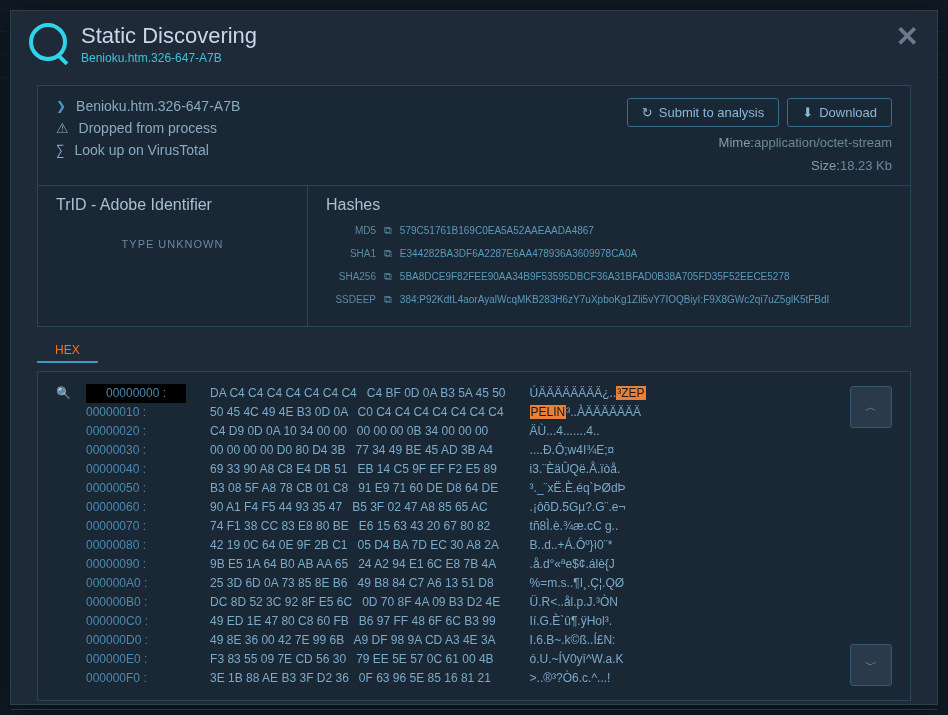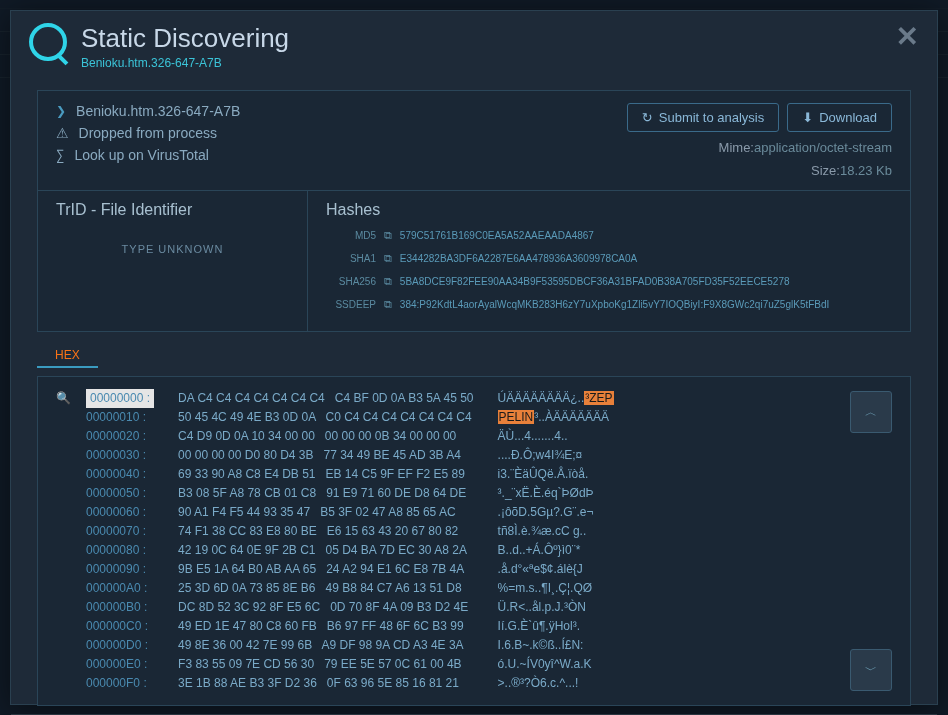--- a/index.html
+++ b/index.html
@@ -8,21 +8,21 @@
 .bg-row{padding:4px 10px;display:flex;gap:10px;border-bottom:1px solid #2a3540}
 .bg-time{color:#4a9bc0;width:90px}
 .bg-path{color:#5a8bb0}
 .bg-size{color:#7a8a9a;margin-left:60px}
 .modal-overlay{position:absolute;inset:0;background:rgba(10,20,30,0.55)}
 .modal{position:absolute;top:10px;left:10px;right:10px;bottom:10px;background:#1e2a38;border:1px solid #2a4050;box-shadow:0 4px 30px rgba(0,0,0,.5);display:flex;flex-direction:column}
 .modal-head{display:flex;align-items:flex-start;padding:12px 18px;gap:14px}
 .logo{width:38px;height:38px;border:4px solid #2fd4e8;border-radius:50%;position:relative;flex-shrink:0}
 .logo::after{content:'';position:absolute;width:14px;height:4px;background:#2fd4e8;bottom:-4px;right:-6px;transform:rotate(45deg)}
 .title-block{flex:1}
-.title{font-size:26px;color:#c8d8e8;font-weight:300}
+.title{font-size:22px;color:#c8d8e8;font-weight:300}
 .subtitle{font-size:12px;color:#3bc4d8;margin-top:2px}
 .close-x{font-size:28px;color:#6a7a8a;cursor:pointer;font-weight:bold;line-height:1}
 .panel{margin:8px 26px;border:1px solid #2a4558;background:#1a2735}
 .info-top{display:flex;padding:12px 18px;justify-content:space-between;align-items:flex-start}
 .info-left{display:flex;flex-direction:column;gap:6px}
 .info-line{display:flex;align-items:center;gap:10px;font-size:14px;color:#8aaac0;cursor:pointer}
 .chev{color:#4a9bc0;font-size:12px}
 .warn-ico{color:#8aaac0}
 .vt-ico{font-family:monospace;color:#8aaac0}
 .info-right{display:flex;flex-direction:column;align-items:flex-end;gap:8px}
@@ -39,21 +39,21 @@
 .hash-row{display:flex;gap:8px;font-size:10px;font-family:'Consolas',monospace;color:#6a9ab0;margin:10px 0;align-items:center}
 .hash-lbl{width:50px;text-align:right;color:#5a8aa0}
 .copy-ico{color:#5a8aa0;cursor:pointer;font-size:11px}
 .hash-val{color:#5a9ab8}
 .hex-tab{margin:4px 26px 0;display:flex}
 .hex-tab-btn{padding:4px 18px;color:#f97316;font-size:12px;border-bottom:2px solid #3a9bc0;cursor:pointer}
 .hex-panel{margin:8px 26px;border:1px solid #2a4558;background:#1a2735;padding:12px 18px;position:relative;font-family:'Consolas',monospace;font-size:12px}
 .hex-search{position:absolute;top:14px;left:18px;color:#5a8aa0;cursor:pointer}
 .hex-body{display:flex;gap:24px;margin-left:30px}
 .hex-offsets{color:#4a8ab0}
-.hex-offsets div:first-child{background:#e5e5e5;padding:0 4px;display:inline-block}
+.hex-offsets div:first-child{background:#000000;padding:0 20px;display:inline-block}
 .hex-offsets div{line-height:19px}
 .hex-bytes{color:#7aaac8;white-space:pre;line-height:19px}
 .hex-ascii{color:#7aaac8;white-space:pre;line-height:19px}
 .hl{background:#e8803a;color:#1a1a1a;padding:0 1px}
 .scroll-up,.scroll-dn{position:absolute;right:18px;width:42px;height:42px;background:#2a3a4a;border:1px solid #3a5a70;display:flex;align-items:center;justify-content:center;color:#6a9ab0;cursor:pointer;border-radius:3px}
 .scroll-up{top:14px}
 .scroll-dn{bottom:14px}
 .modal-foot{margin-top:auto;padding:14px 26px 18px;display:flex;justify-content:flex-end;border-top:1px solid #2a3540}
 .close-btn{border:1px solid #4a6a80;background:transparent;color:#9ab8c8;padding:8px 22px;font-size:14px;border-radius:3px;cursor:pointer}
 </style>
@@ -120,21 +120,21 @@
           <span class="meta-val">application/octet-stream</span>
         </div>
         <div class="meta-row">
           <span class="meta-lbl">Size:</span>
           <span class="meta-val">18.23 Kb</span>
         </div>
       </div>
     </div>
     <div class="hash-section">
       <div class="trid">
-        <div class="sec-title">TrID - File Identifier</div>
+        <div class="sec-title">TrID - Adobe Identifier</div>
         <div class="type-unk">TYPE UNKNOWN</div>
       </div>
       <div class="hashes">
         <div class="sec-title">Hashes</div>
         <div id="hash-rows">
             <div class="hash-row">
               <span class="hash-lbl">MD5</span>
               <span class="copy-ico">⧉</span>
               <span class="hash-val">579C51761B169C0EA5A52AAEAADA4867</span>
             </div>

